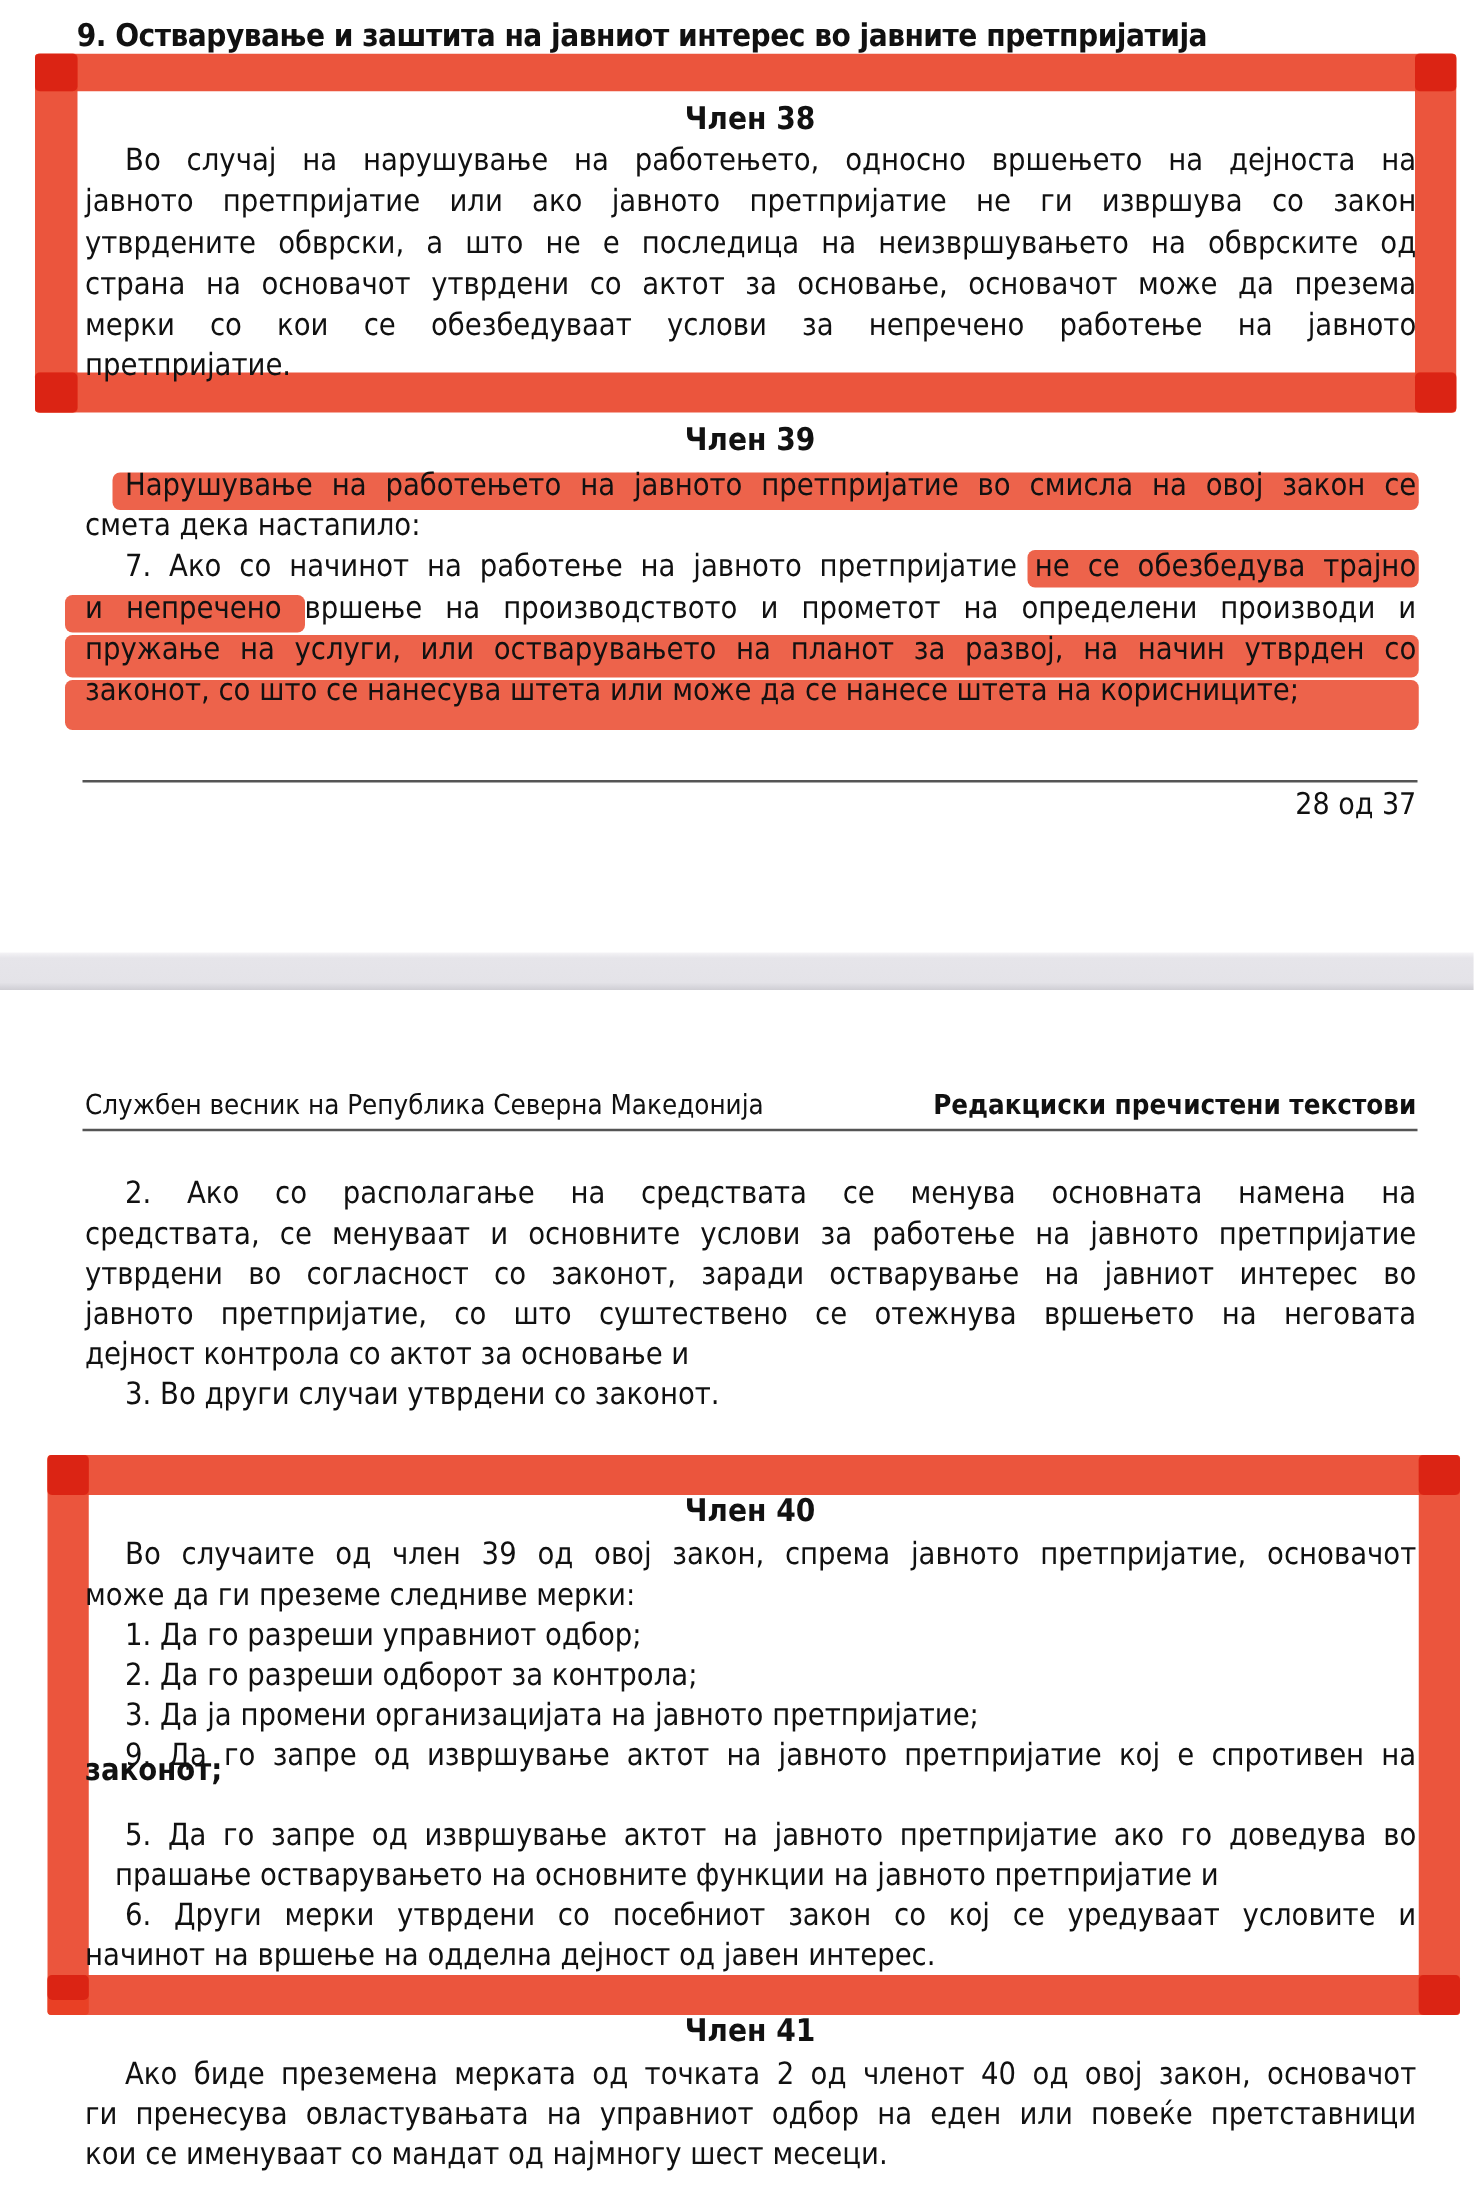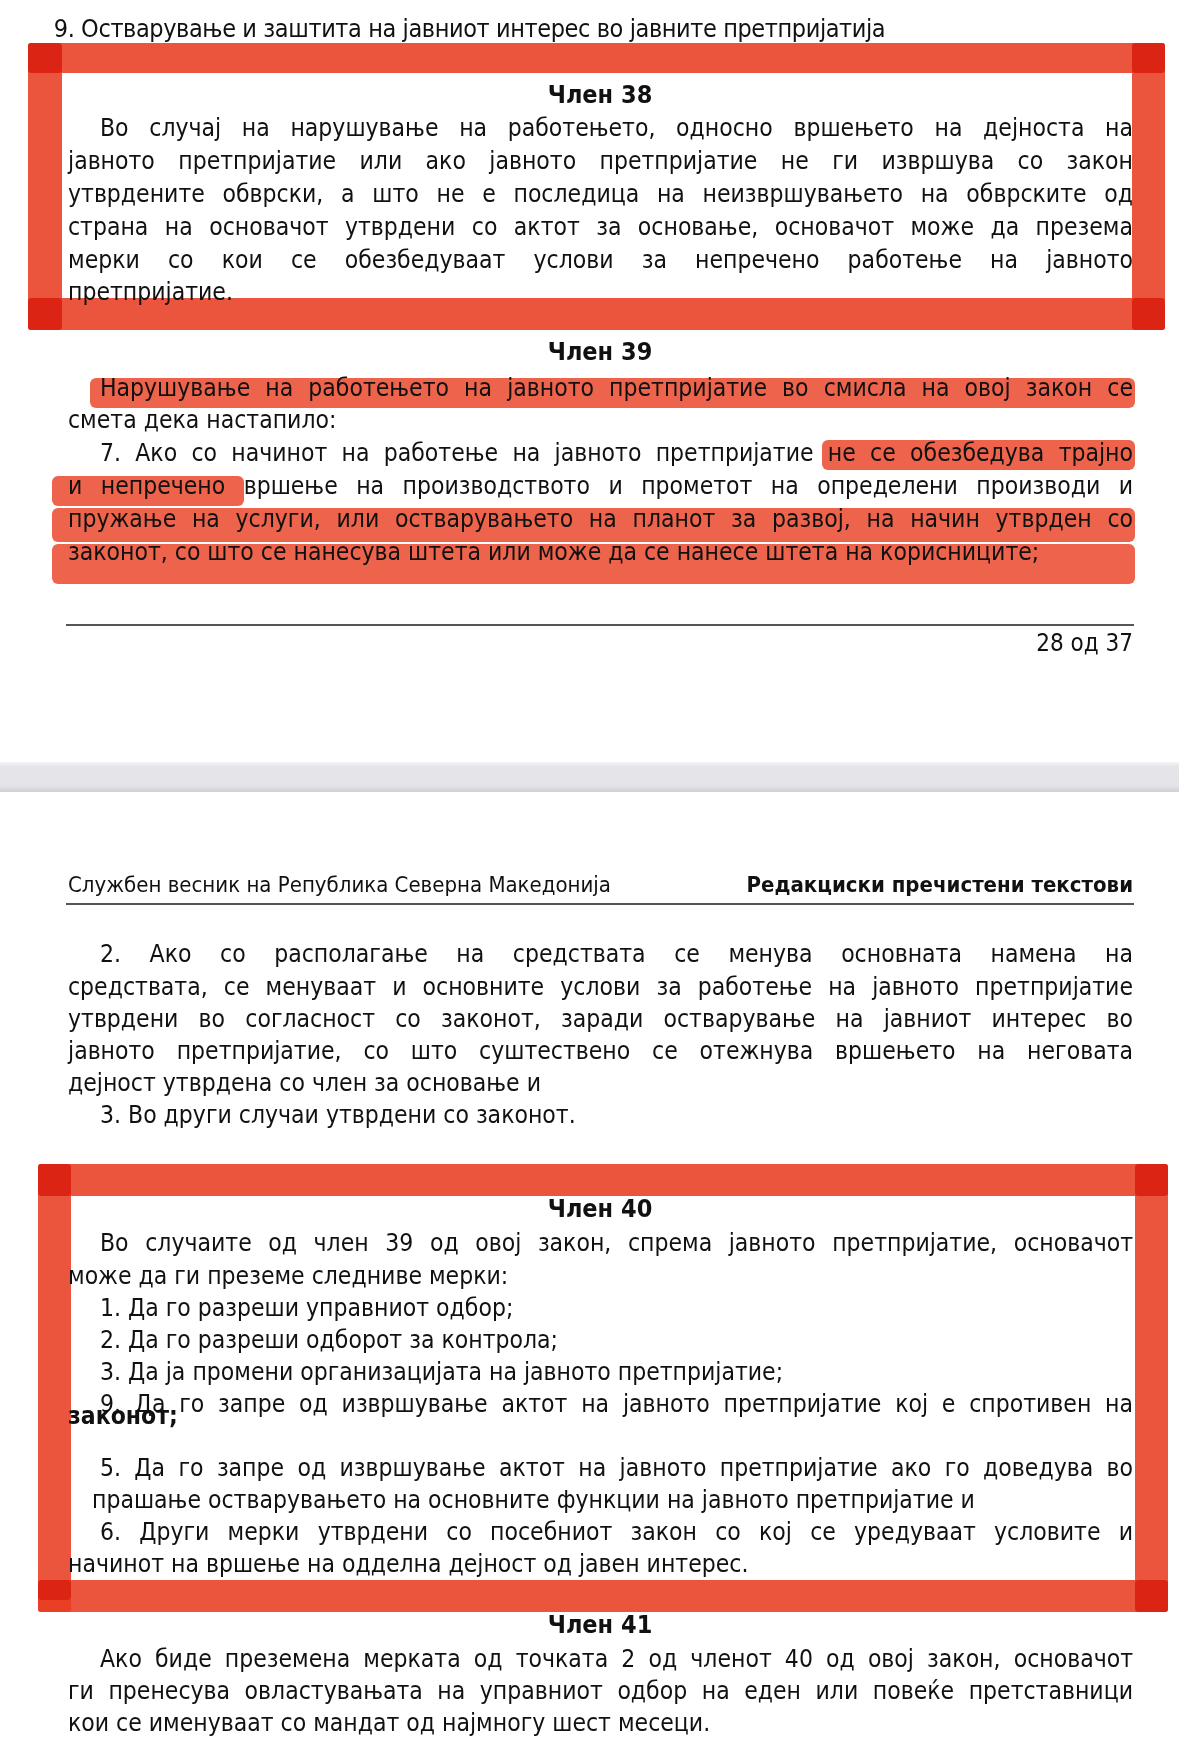--- a/index.html
+++ b/index.html
@@ -1,20 +1,20 @@
 <!DOCTYPE html>
 <html><head>
 <meta charset="utf-8">
 <style>
   html, body { margin:0; padding:0; background:#ffffff; }
   body { width:1179px; height:1763px; position:relative; overflow:hidden;
          font-family:"DejaVu Sans Condensed","DejaVu Sans", sans-serif; color:#111; }
   .abs { position:absolute; }
-  .section-title { left:0; width:939px; top:14px; text-align:center; font-weight:normal;
-                   font-size:25px; letter-spacing:-0.4px; }
+  .section-title { left:0; width:939px; top:14px; text-align:center; font-weight:bold;
+                   font-size:25px; letter-spacing:-0.4px;padding-left:44px; }
   .article-title { left:0; width:1200px; text-align:center; font-weight:bold; font-size:25px; }
   .line { position:absolute; left:68px; width:1065px; font-size:24.5px; line-height:32px; height:32px;
           white-space:nowrap; }
   .just { text-align:justify; text-align-last:justify; }
   .indent { padding-left:32px; width:1033px; }
   .rule { position:absolute; left:66px; width:1068px; height:2px; background:#555; }
   .page-num { right:46px; top:629px; font-size:24px; }
   .gazette-left { left:68px; top:872px; font-size:22px; }
   .gazette-right { right:46px; top:872px; font-size:22px;font-weight:bold; }
   .separator { left:0; top:762px; width:1179px; height:30px;
@@ -67,21 +67,21 @@
 <div class="abs separator"></div>
 
 <div class="abs gazette-left">Службен весник на Република Северна Македонија</div>
 <div class="abs gazette-right">Редакциски пречистени текстови</div>
 <div class="rule" style="top:903px;"></div>
 
 <div class="line just indent" style="top:938px;">2. Ако со располагање на средствата се менува основната намена на</div>
 <div class="line just" style="top:971px;">средствата, се менуваат и основните услови за работење на јавното претпријатие</div>
 <div class="line just" style="top:1003px;">утврдени во согласност со законот, заради остварување на јавниот интерес во</div>
 <div class="line just" style="top:1035px;">јавното претпријатие, со што суштествено се отежнува вршењето на неговата</div>
-<div class="line" style="top:1067px;">дејност утврдена со член за основање и</div>
+<div class="line" style="top:1067px;">дејност контрола со актот за основање и</div>
 <div class="line indent" style="top:1099px;">3. Во други случаи утврдени со законот.</div>
 
 <div class="bar" style="left:38px;top:1164px;width:1130px;height:32px;"></div>
 <div class="bar" style="left:38px;top:1580px;width:1130px;height:32px;"></div>
 <div class="bar" style="left:38px;top:1164px;width:33px;height:448px;"></div>
 <div class="bar" style="left:1135px;top:1164px;width:33px;height:448px;"></div>
 <div class="corner" style="left:38px;top:1164px;width:33px;height:32px;"></div>
 <div class="corner" style="left:1135px;top:1164px;width:33px;height:32px;"></div>
 <div class="corner" style="left:38px;top:1580px;width:33px;height:20px;"></div>
 <div class="corner" style="left:1135px;top:1580px;width:33px;height:32px;"></div>

